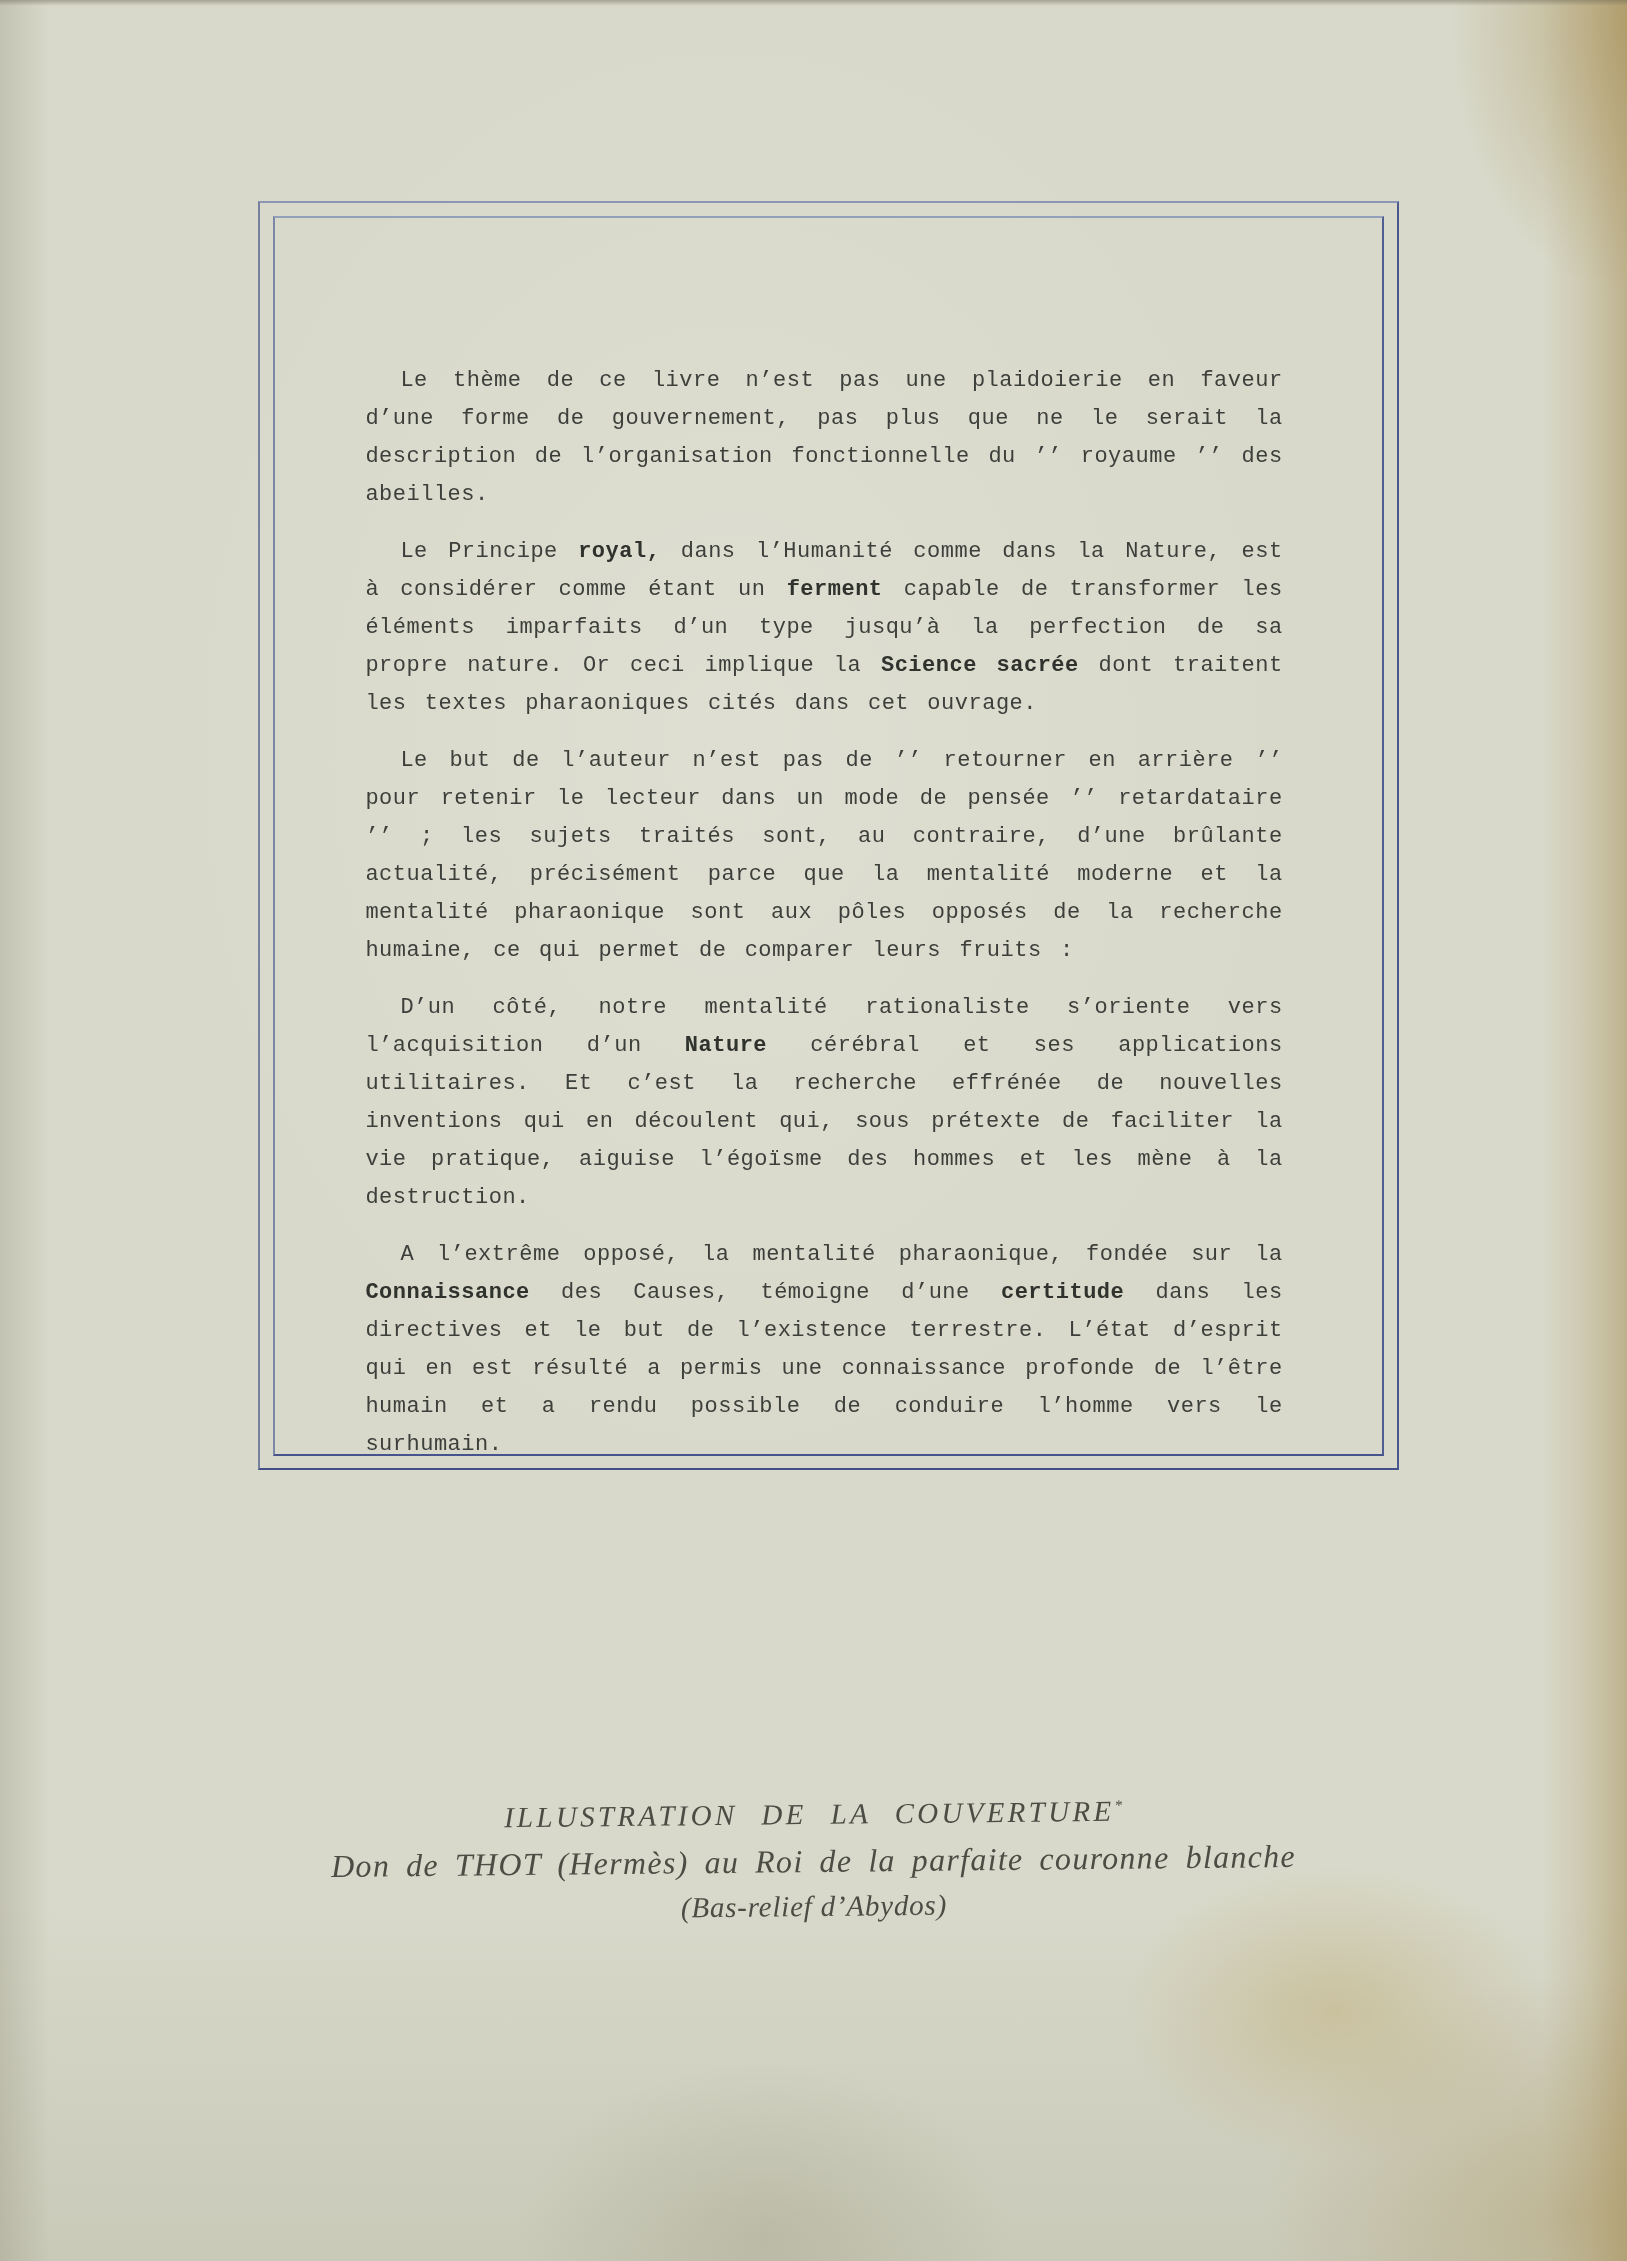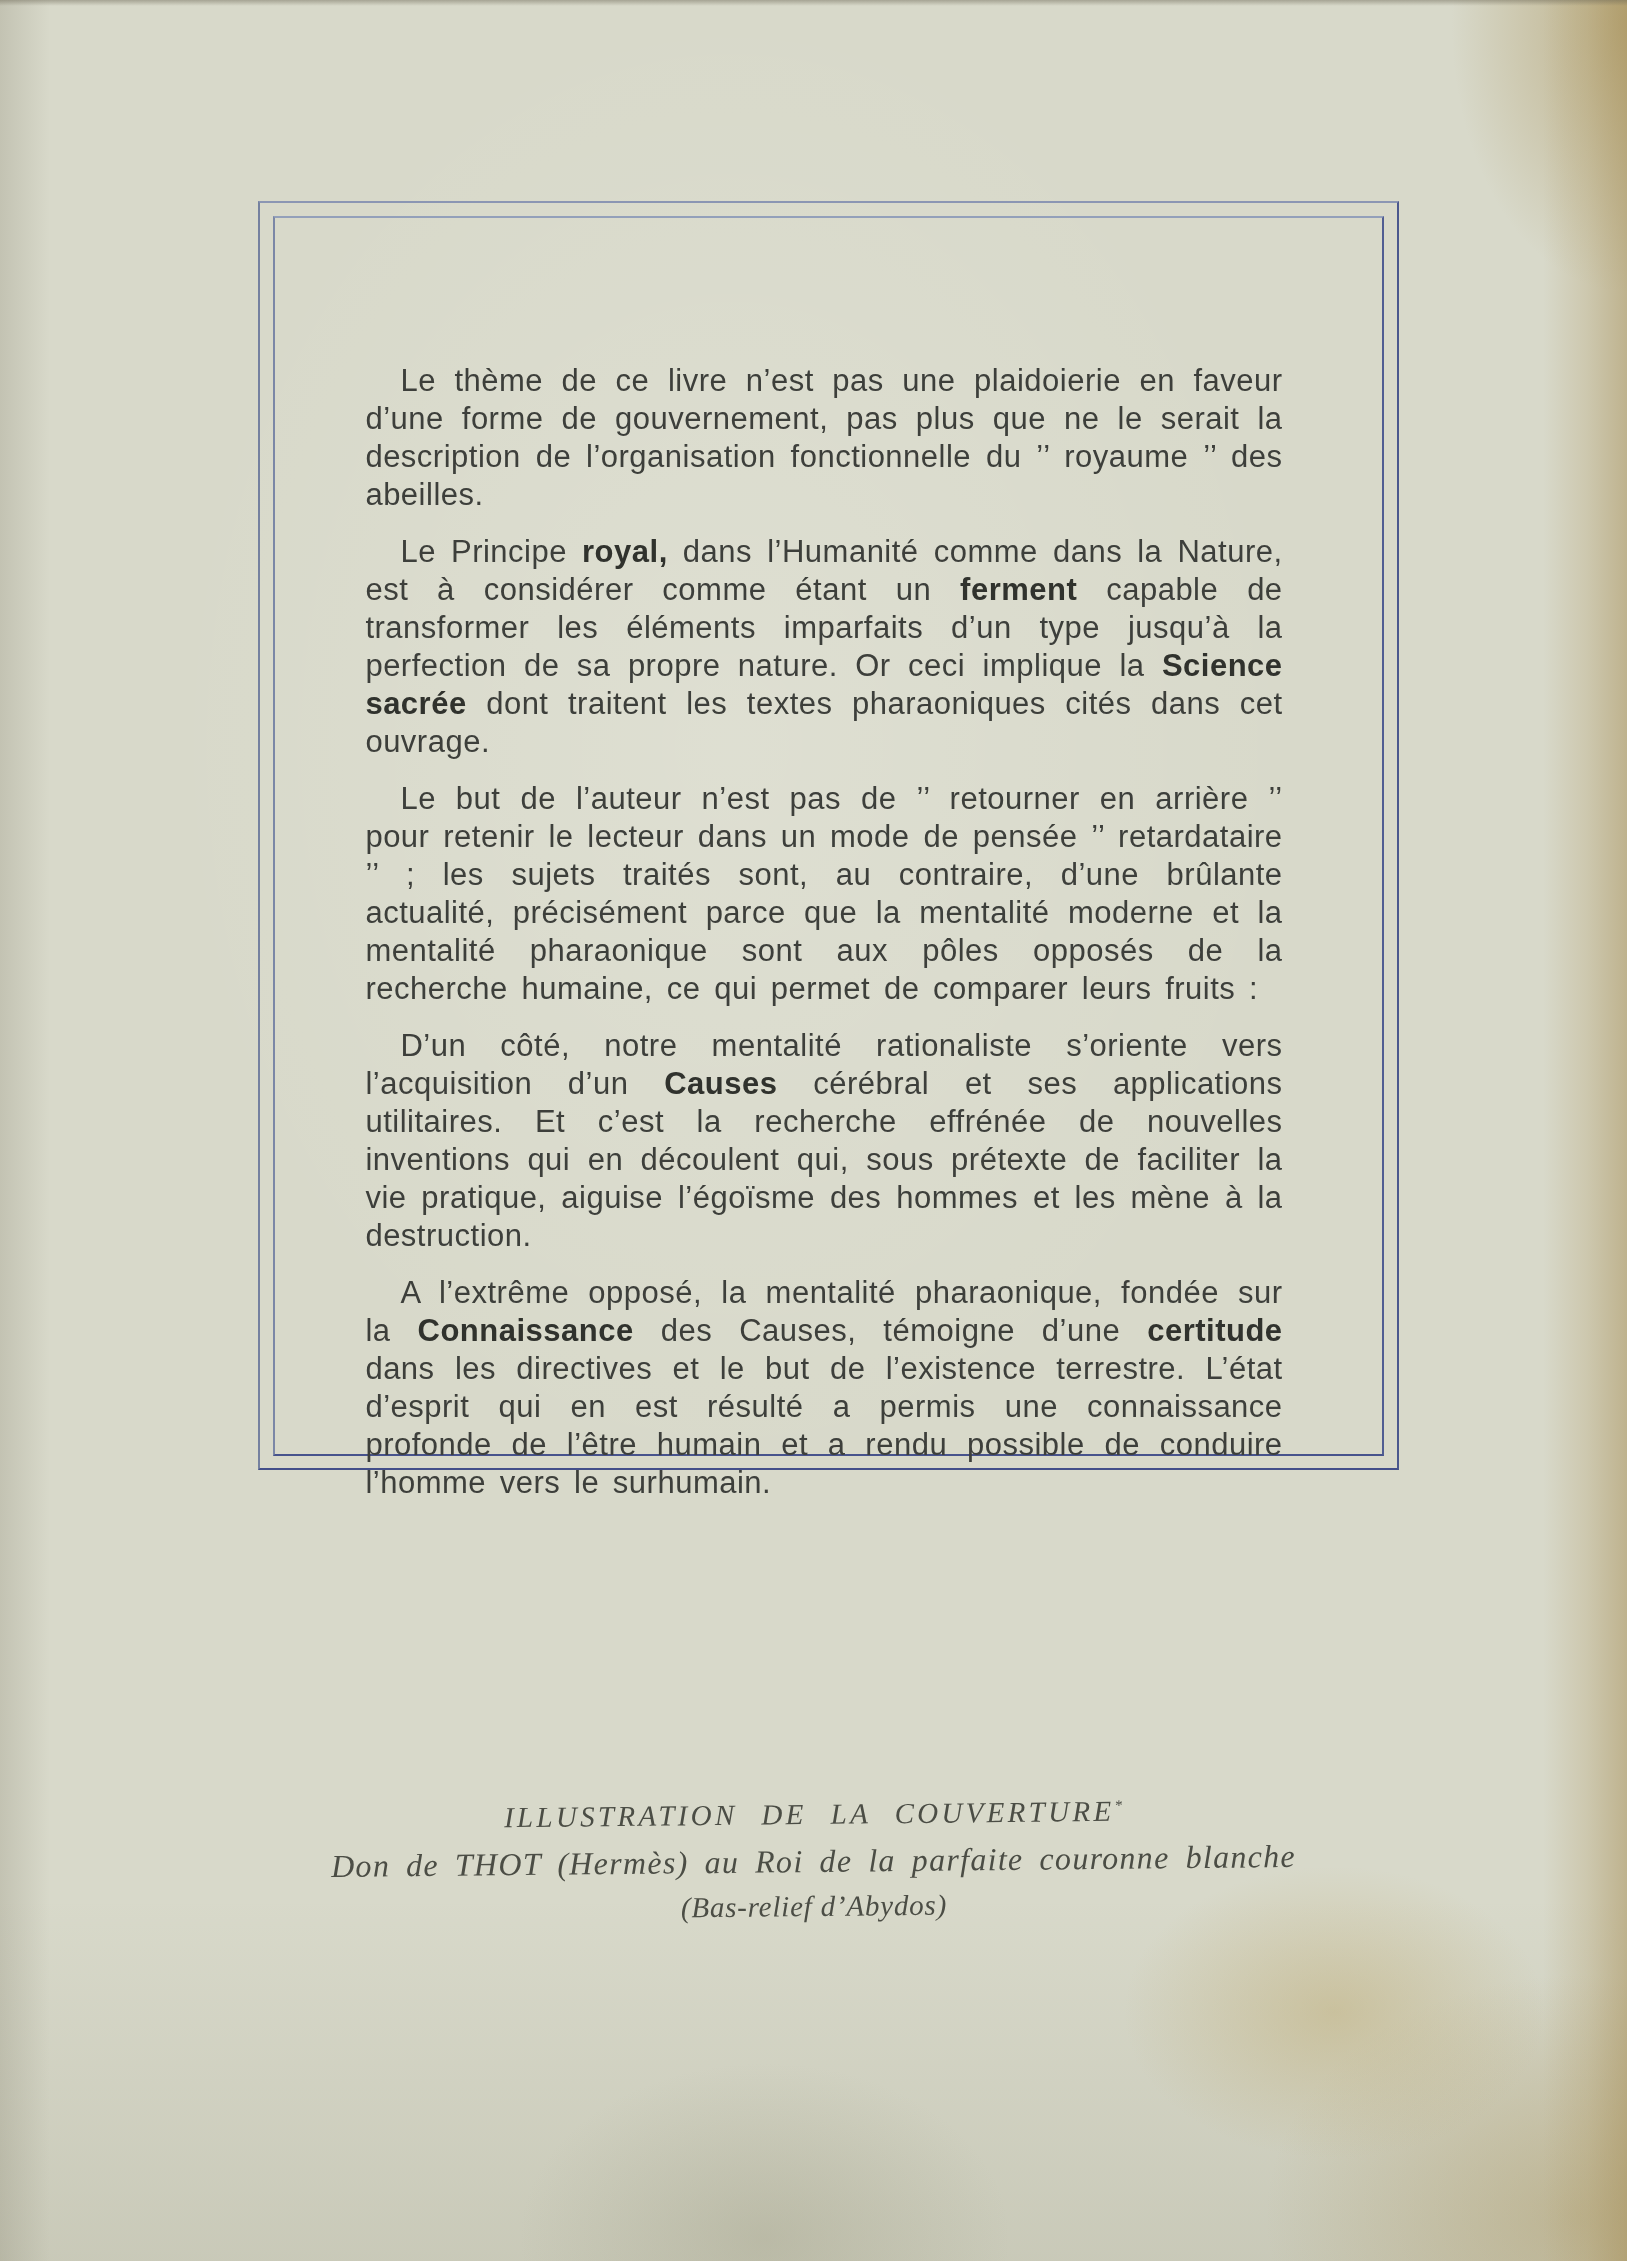--- a/index.html
+++ b/index.html
@@ -36,22 +36,22 @@
     box-sizing:border-box;
     border:2.5px solid #5a679a;
     border-top-color:#93a0ba;
     border-left-color:#7b87a6;
     border-right-color:#505d92;
     border-bottom-color:#47538c;
   }
   .blurb{
     position:absolute;
     left:90px;right:99px;top:144px;
-    font-family:Liberation Sans, sans-serif;
-    font-size:31px;
+    font-family:Liberation Mono, monospace;
+    font-size:22px;
     line-height:38px;
     color:#3d3f3b;
     text-align:justify;
     letter-spacing:0.5px;
     word-spacing:4.6px;
   }
   .blurb p.para{
     margin:0 0 19px 0;
     text-indent:35px;
   }
@@ -94,21 +94,21 @@
 <body>
 
 <div class="page">
 
   <div class="frame-outer">
     <div class="frame-inner">
       <div class="blurb">
           <p class="para"><span>Le thème de ce livre n’est pas une plaidoierie en faveur d’une forme de gouvernement, pas plus que ne le serait la description de l’organisation fonctionnelle du ’’ royaume ’’ des abeilles.</span></p>
           <p class="para"><span>Le Principe </span><span class="b">royal,</span><span> dans l’Humanité comme dans la Nature, est à considérer comme étant un </span><span class="b">ferment</span><span> capable de transformer les éléments imparfaits d’un type jusqu’à la perfection de sa propre nature. Or ceci implique la </span><span class="b">Science sacrée</span><span> dont traitent les textes pharaoniques cités dans cet ouvrage.</span></p>
           <p class="para"><span>Le but de l’auteur n’est pas de ’’ retourner en arrière ’’ pour retenir le lecteur dans un mode de pensée ’’ retardataire ’’ ; les sujets traités sont, au contraire, d’une brûlante actualité, précisément parce que la mentalité moderne et la mentalité pharaonique sont aux pôles opposés de la recherche humaine, ce qui permet de comparer leurs fruits :</span></p>
-          <p class="para"><span>D’un côté, notre mentalité rationaliste s’oriente vers l’acquisition d’un </span><span class="b">Causes</span><span> cérébral et ses applications utilitaires. Et c’est la recherche effrénée de nouvelles inventions qui en découlent qui, sous prétexte de faciliter la vie pratique, aiguise l’égoïsme des hommes et les mène à la destruction.</span></p>
+          <p class="para"><span>D’un côté, notre mentalité rationaliste s’oriente vers l’acquisition d’un </span><span class="b">Nature</span><span> cérébral et ses applications utilitaires. Et c’est la recherche effrénée de nouvelles inventions qui en découlent qui, sous prétexte de faciliter la vie pratique, aiguise l’égoïsme des hommes et les mène à la destruction.</span></p>
           <p class="para"><span>A l’extrême opposé, la mentalité pharaonique, fondée sur la </span><span class="b">Connaissance</span><span> des Causes, témoigne d’une </span><span class="b">certitude</span><span> dans les directives et le but de l’existence terrestre. L’état d’esprit qui en est résulté a permis une connaissance profonde de l’être humain et a rendu possible de conduire l’homme vers le surhumain.</span></p>
         </div>
     </div>
   </div>
 
   <div class="caption">
     <p class="cap-title"><span>ILLUSTRATION DE LA COUVERTURE</span><sup>*</sup></p>
     <p class="cap-line2">Don de THOT (Hermès) au Roi de la parfaite couronne blanche</p>
     <p class="cap-line3">(Bas-relief d’Abydos)</p>
   </div>

